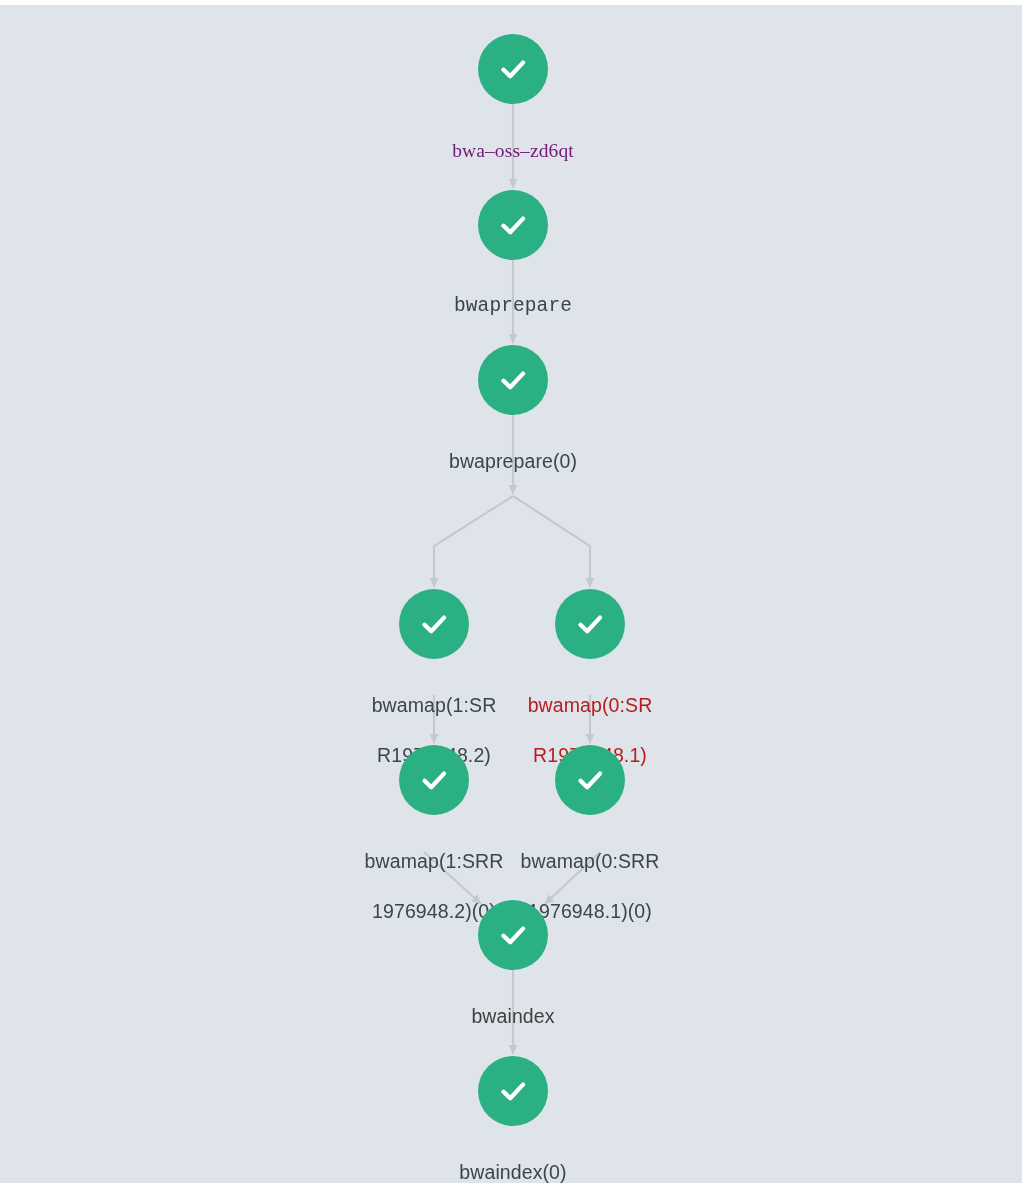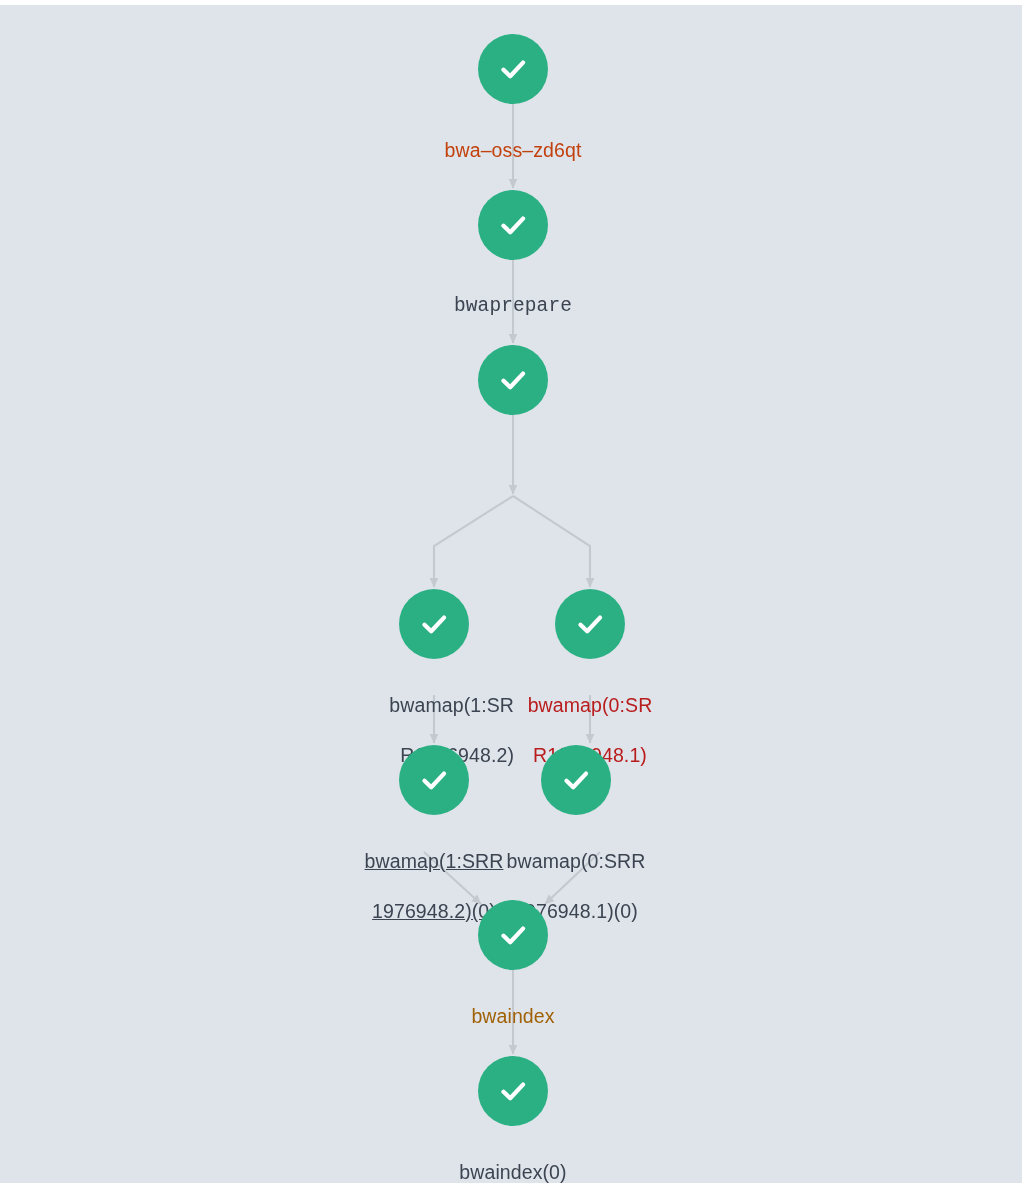--- a/index.html
+++ b/index.html
@@ -112,21 +112,21 @@
       <line x1="513" y1="965" x2="513" y2="1049" marker-end="url(#arrowhead)"></line>
     </g>
   </svg>
 
   <div class="node" style="left:513px; top:29px;">
     <div class="node-circle" style="background: rgb(43, 176, 132);">
       <svg viewBox="0 0 40 40">
         <path d="M 10.5 20.8 L 17.2 27.2 L 30 13.6" fill="none" stroke="#ffffff" stroke-width="4.3" stroke-linecap="round" stroke-linejoin="round"></path>
       </svg>
     </div>
-    <div class="node-label" style="color: #c2410c;">
+    <div class="node-label" style="color: #701a75; font-family: Liberation Serif, serif;">
       <span class="lbl-line">bwa–oss–zd6qt</span>
     </div>
   </div>
 
   <div class="node" style="left:513px; top:185px;">
     <div class="node-circle" style="background: rgb(43, 176, 132);">
       <svg viewBox="0 0 40 40">
         <path d="M 10.5 20.8 L 17.2 27.2 L 30 13.6" fill="none" stroke="#ffffff" stroke-width="4.3" stroke-linecap="round" stroke-linejoin="round"></path>
       </svg>
     </div>
@@ -134,23 +134,26 @@
       <span class="lbl-line">bwaprepare</span>
     </div>
   </div>
 
   <div class="node" style="left:513px; top:340px;">
     <div class="node-circle" style="background: rgb(43, 176, 132);">
       <svg viewBox="0 0 40 40">
         <path d="M 10.5 20.8 L 17.2 27.2 L 30 13.6" fill="none" stroke="#ffffff" stroke-width="4.3" stroke-linecap="round" stroke-linejoin="round"></path>
       </svg>
     </div>
-  </div>
-
-  <div class="node" style="left:434px; top:584px; width:160px; margin-left:-80px;text-align:right;">
+    <div class="node-label" style="color: rgb(60, 68, 81);">
+      <span class="lbl-line">bwaprepare(0)</span>
+    </div>
+  </div>
+
+  <div class="node" style="left:434px; top:584px; width:160px; margin-left:-80px;">
     <div class="node-circle" style="background: rgb(43, 176, 132);">
       <svg viewBox="0 0 40 40">
         <path d="M 10.5 20.8 L 17.2 27.2 L 30 13.6" fill="none" stroke="#ffffff" stroke-width="4.3" stroke-linecap="round" stroke-linejoin="round"></path>
       </svg>
     </div>
     <div class="node-label" style="color: rgb(60, 68, 81);">
       <span class="lbl-line">bwamap(1:SR</span>
       <span class="lbl-line">R1976948.2)</span>
     </div>
   </div>
@@ -166,45 +169,45 @@
       <span class="lbl-line">R1976948.1)</span>
     </div>
   </div>
 
   <div class="node" style="left:434px; top:740px; width:166px; margin-left:-83px;">
     <div class="node-circle" style="background: rgb(43, 176, 132);">
       <svg viewBox="0 0 40 40">
         <path d="M 10.5 20.8 L 17.2 27.2 L 30 13.6" fill="none" stroke="#ffffff" stroke-width="4.3" stroke-linecap="round" stroke-linejoin="round"></path>
       </svg>
     </div>
-    <div class="node-label" style="color: rgb(60, 68, 81); text-decoration: underline;">
+    <div class="node-label" style="color: rgb(60, 68, 81);">
       <span class="lbl-line">bwamap(1:SRR</span>
       <span class="lbl-line">1976948.2)(0)</span>
     </div>
   </div>
 
-  <div class="node" style="left:576px; top:740px; width:166px; margin-left:-83px;">
+  <div class="node" style="left:590px; top:740px; width:166px; margin-left:-83px;">
     <div class="node-circle" style="background: rgb(43, 176, 132);">
       <svg viewBox="0 0 40 40">
         <path d="M 10.5 20.8 L 17.2 27.2 L 30 13.6" fill="none" stroke="#ffffff" stroke-width="4.3" stroke-linecap="round" stroke-linejoin="round"></path>
       </svg>
     </div>
     <div class="node-label" style="color: rgb(60, 68, 81);">
       <span class="lbl-line">bwamap(0:SRR</span>
       <span class="lbl-line">1976948.1)(0)</span>
     </div>
   </div>
 
   <div class="node" style="left:513px; top:895px;">
     <div class="node-circle" style="background: rgb(43, 176, 132);">
       <svg viewBox="0 0 40 40">
         <path d="M 10.5 20.8 L 17.2 27.2 L 30 13.6" fill="none" stroke="#ffffff" stroke-width="4.3" stroke-linecap="round" stroke-linejoin="round"></path>
       </svg>
     </div>
-    <div class="node-label" style="color: #a16207;">
+    <div class="node-label" style="color: #404040;">
       <span class="lbl-line">bwaindex</span>
     </div>
   </div>
 
   <div class="node" style="left:513px; top:1051px;">
     <div class="node-circle" style="background: rgb(43, 176, 132);">
       <svg viewBox="0 0 40 40">
         <path d="M 10.5 20.8 L 17.2 27.2 L 30 13.6" fill="none" stroke="#ffffff" stroke-width="4.3" stroke-linecap="round" stroke-linejoin="round"></path>
       </svg>
     </div>

